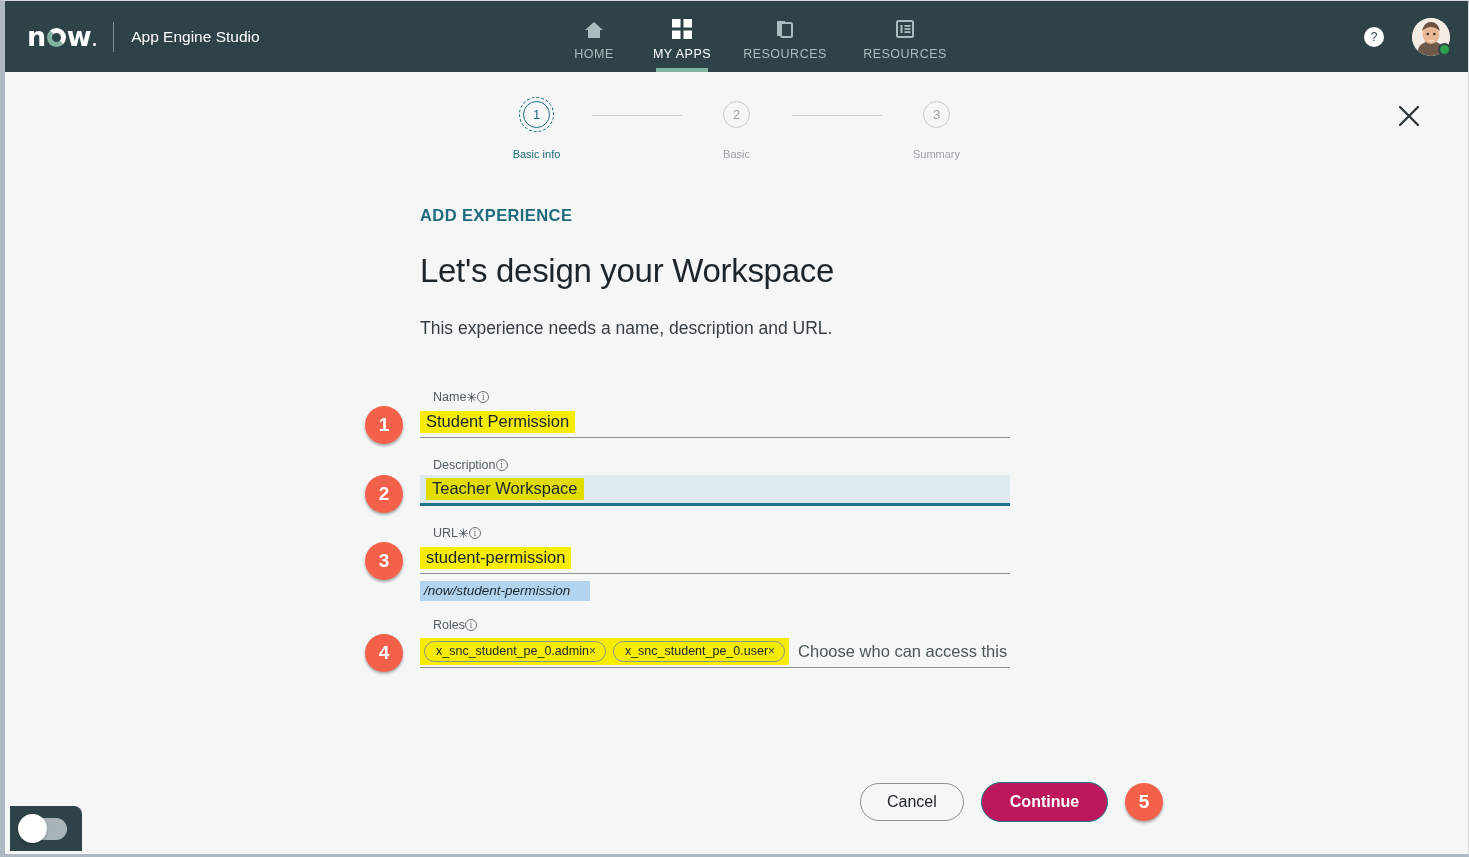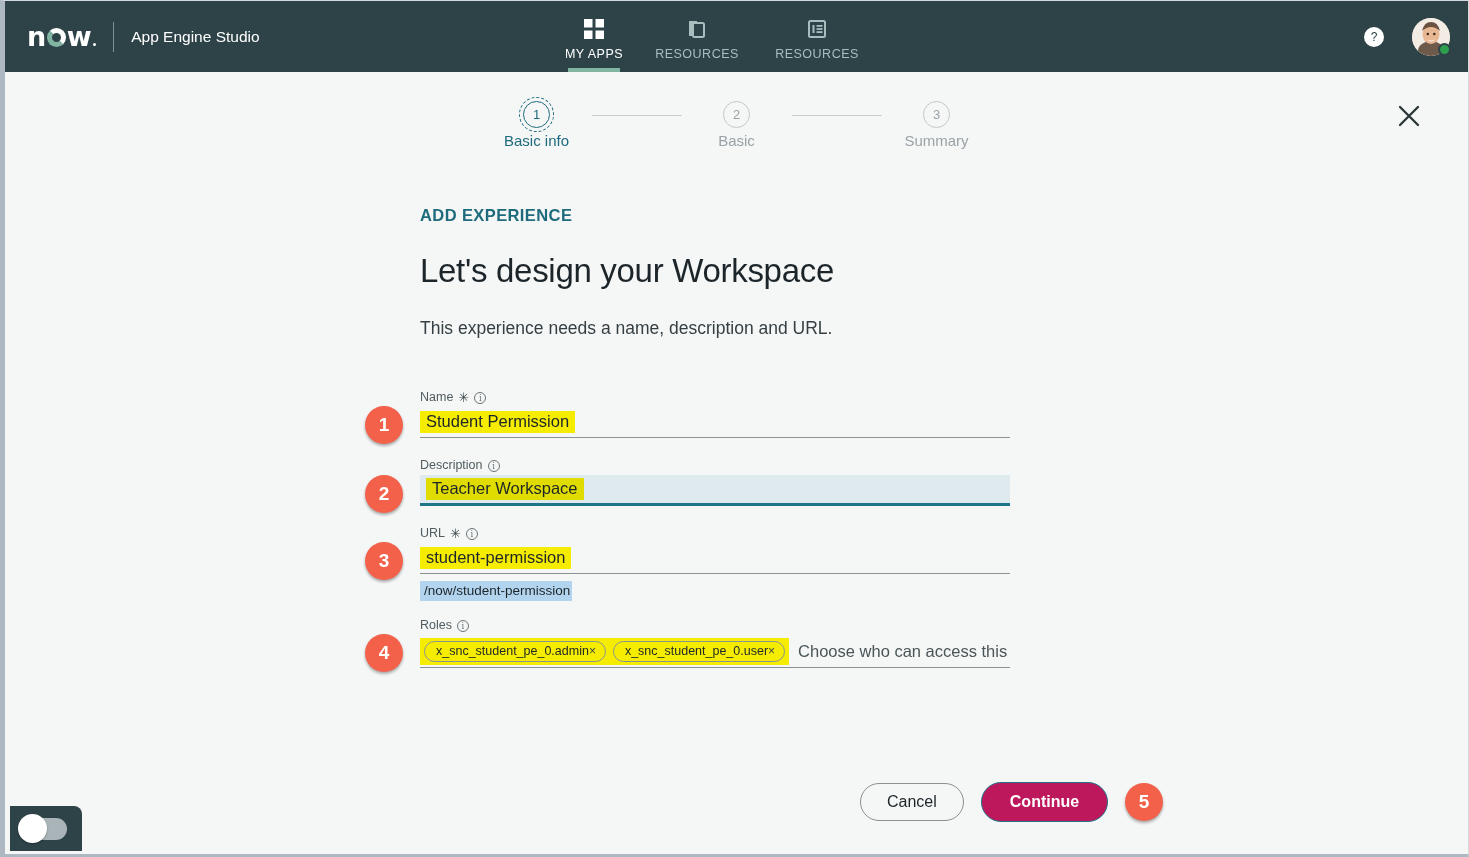--- a/index.html
+++ b/index.html
@@ -106,21 +106,21 @@
     width: 27px; height: 27px; border-radius: 50%;
     border: 1.5px solid #c2c9cc; color: #9aa3a7;
     font-size: 13px; display: flex; align-items: center; justify-content: center;
     background: #f5f6f6; position: relative;
   }
   .step.active .step-circle { border-color: #1e6b7d; color: #1e6b7d; }
   .step.active .step-circle::before {
     content: ""; position: absolute; inset: -5px;
     border: 1.5px dashed #1e6b7d; border-radius: 50%;
   }
-  .step-label { margin-top: 4px; font-size: 15px; color: #9aa3a7; }
+  .step-label { margin-top: 20px; font-size: 11px; color: #9aa3a7; }
   .step.active .step-label { color: #1e6b7d; }
   .step-line {
     width: 90px; height: 1px; background: #c8cfd2;
     margin-top: 13.5px;
   }
 
   .close-x {
     position: absolute; top: 100px; right: 44px;
     width: 30px; height: 30px; cursor: pointer;
   }
@@ -139,21 +139,21 @@
     letter-spacing: -0.3px;
   }
   .subhead {
     position: absolute; left: 415px; top: 317px;
     font-size: 17.5px; color: #353f43;
   }
 
   .field { position: absolute; left: 415px; width: 590px; }
   .field-label {
     font-size: 12.5px; color: #505c60; display: flex;
-    align-items: flex-end; gap: 5px; margin-bottom: 3px;
+    align-items: center; margin-bottom: 3px; margin-left: 13px;
   }
   .req-star { font-size: 13px; color: #3b474b; line-height: 1; }
   .info-i {
     width: 12px; height: 12px; border-radius: 50%;
     border: 1px solid #6b7578; color: #6b7578;
     font-size: 8.5px; line-height: 10px; text-align: center;
     font-family: "DejaVu Serif", serif; display: inline-block;
   }
 
   .input-line {
@@ -166,21 +166,21 @@
   .hl-olive { background: #e0dc00; }
 
   .textarea-box {
     height: 31px; background: #dfeaee;
     border-bottom: 3px solid #1e7587;
     display: flex; align-items: center; padding-left: 6px;
   }
   .url-preview {
     margin-top: 9px; font-size: 13.5px; color: #1c2529;
   }
-  .url-preview span { background: #b3d4ef; padding: 2px 2px 3px 4px; }
+  .url-preview span { background: #b3d4ef; padding: 2px 20px 3px 4px; font-style: italic; }
 
   .roles-row {
     height: 33px; border-bottom: 1px solid #8a9295;
     display: flex; align-items: center;
     overflow: hidden; white-space: nowrap;
   }
   .chips-hl { background: #f5ec00; display: flex; align-items: center; padding: 3px 4px; gap: 7px; }
   .chip {
     display: inline-flex; align-items: center; gap: 0;
     border: 1px solid #8a9295; border-radius: 13px;
@@ -243,20 +243,28 @@
         <span class="logo-text">n</span>
         <span class="logo-o"></span>
         <span class="logo-text">w</span>
         <span class="logo-dot"></span>
       </div>
       <div class="brand-divider"></div>
       <div class="brand-title">App Engine Studio</div>
     </div>
 
     <div class="navtabs">
+      <div class="navtab">
+        <span class="icon-wrap">
+          <svg width="22" height="20" viewBox="0 0 22 20">
+              <path d="M11 2 L2 10 h3 v8 h12 v-8 h3 Z" fill="#a8bdbd"></path>
+            </svg>
+        </span>
+        <span class="tab-label">HOME</span>
+      </div>
       <div class="navtab active">
         <span class="icon-wrap">
           <svg width="22" height="22" viewBox="0 0 22 22">
             <rect x="1" y="1" width="8.5" height="8.5" fill="#ffffff"></rect>
             <rect x="12.5" y="1" width="8.5" height="8.5" fill="#ffffff"></rect>
             <rect x="1" y="12.5" width="8.5" height="8.5" fill="#ffffff"></rect>
             <rect x="12.5" y="12.5" width="8.5" height="8.5" fill="#ffffff"></rect>
           </svg>
         </span>
         <span class="tab-label">MY APPS</span>

